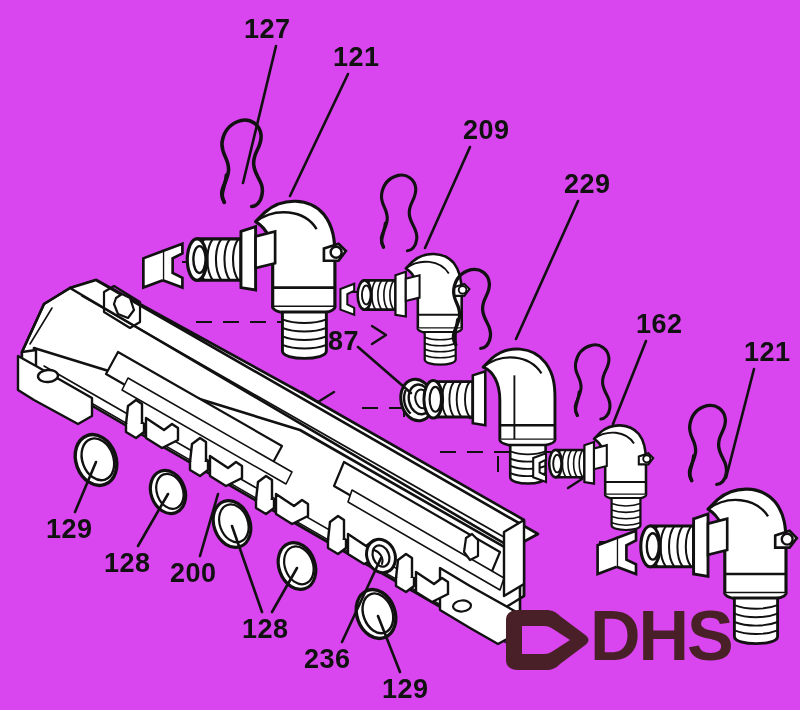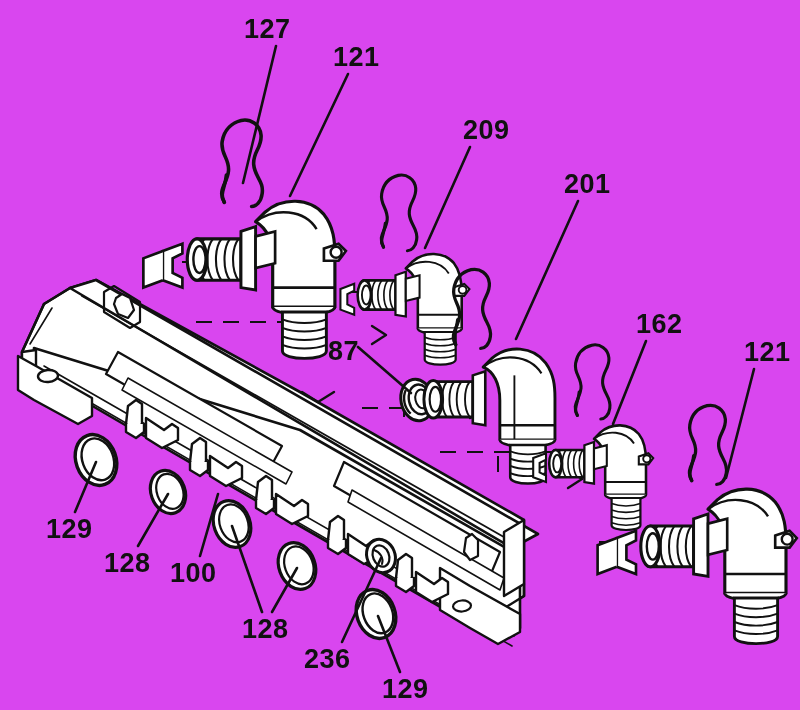--- a/index.html
+++ b/index.html
@@ -404,25 +404,35 @@
       <line x1="262" y1="612" x2="232" y2="526"></line>
       <line x1="272" y1="612" x2="297" y2="568"></line>
       <line x1="342" y1="642" x2="381" y2="558"></line>
       <line x1="400" y1="672" x2="378" y2="616"></line>
     </g>
   </svg>
 
   <div class="callout" style="left:244px;top:16px;">127</div>
   <div class="callout" style="left:333px;top:44px;">121</div>
   <div class="callout" style="left:463px;top:117px;">209</div>
-  <div class="callout" style="left:564px;top:171px;">201</div>
+  <div class="callout" style="left:564px;top:171px;">229</div>
   <div class="callout" style="left:636px;top:311px;">162</div>
   <div class="callout" style="left:744px;top:339px;">121</div>
-  <div class="callout" style="left:328px;top:338px;">87</div>
+  <div class="callout" style="left:328px;top:328px;">87</div>
   <div class="callout" style="left:46px;top:516px;">129</div>
   <div class="callout" style="left:104px;top:550px;">128</div>
-  <div class="callout" style="left:170px;top:560px;">100</div>
+  <div class="callout" style="left:170px;top:560px;">200</div>
   <div class="callout" style="left:242px;top:616px;">128</div>
   <div class="callout" style="left:304px;top:646px;">236</div>
   <div class="callout" style="left:382px;top:676px;">129</div>
 
+  <div id="logo">
+    <svg width="100" height="72" viewBox="0 0 100 72">
+      <path d="M8,16 C8,10 12,6 20,6 L48,6 C54,6 58,8 62,12
+               L86,30 C92,34 92,38 86,42 L62,60 C58,64 54,66 48,66
+               L20,66 C12,66 8,62 8,56 Z
+               M24,22 L24,50 L46,50 C50,50 52,49 55,47 L72,36
+               L55,25 C52,23 50,22 46,22 Z" fill="#4a2028" fill-rule="evenodd"></path>
+    </svg>
+    <div id="logo-text" style="color:#4a2028;">DHS</div>
+  </div>
 
 </div>
 
 </body></html>

